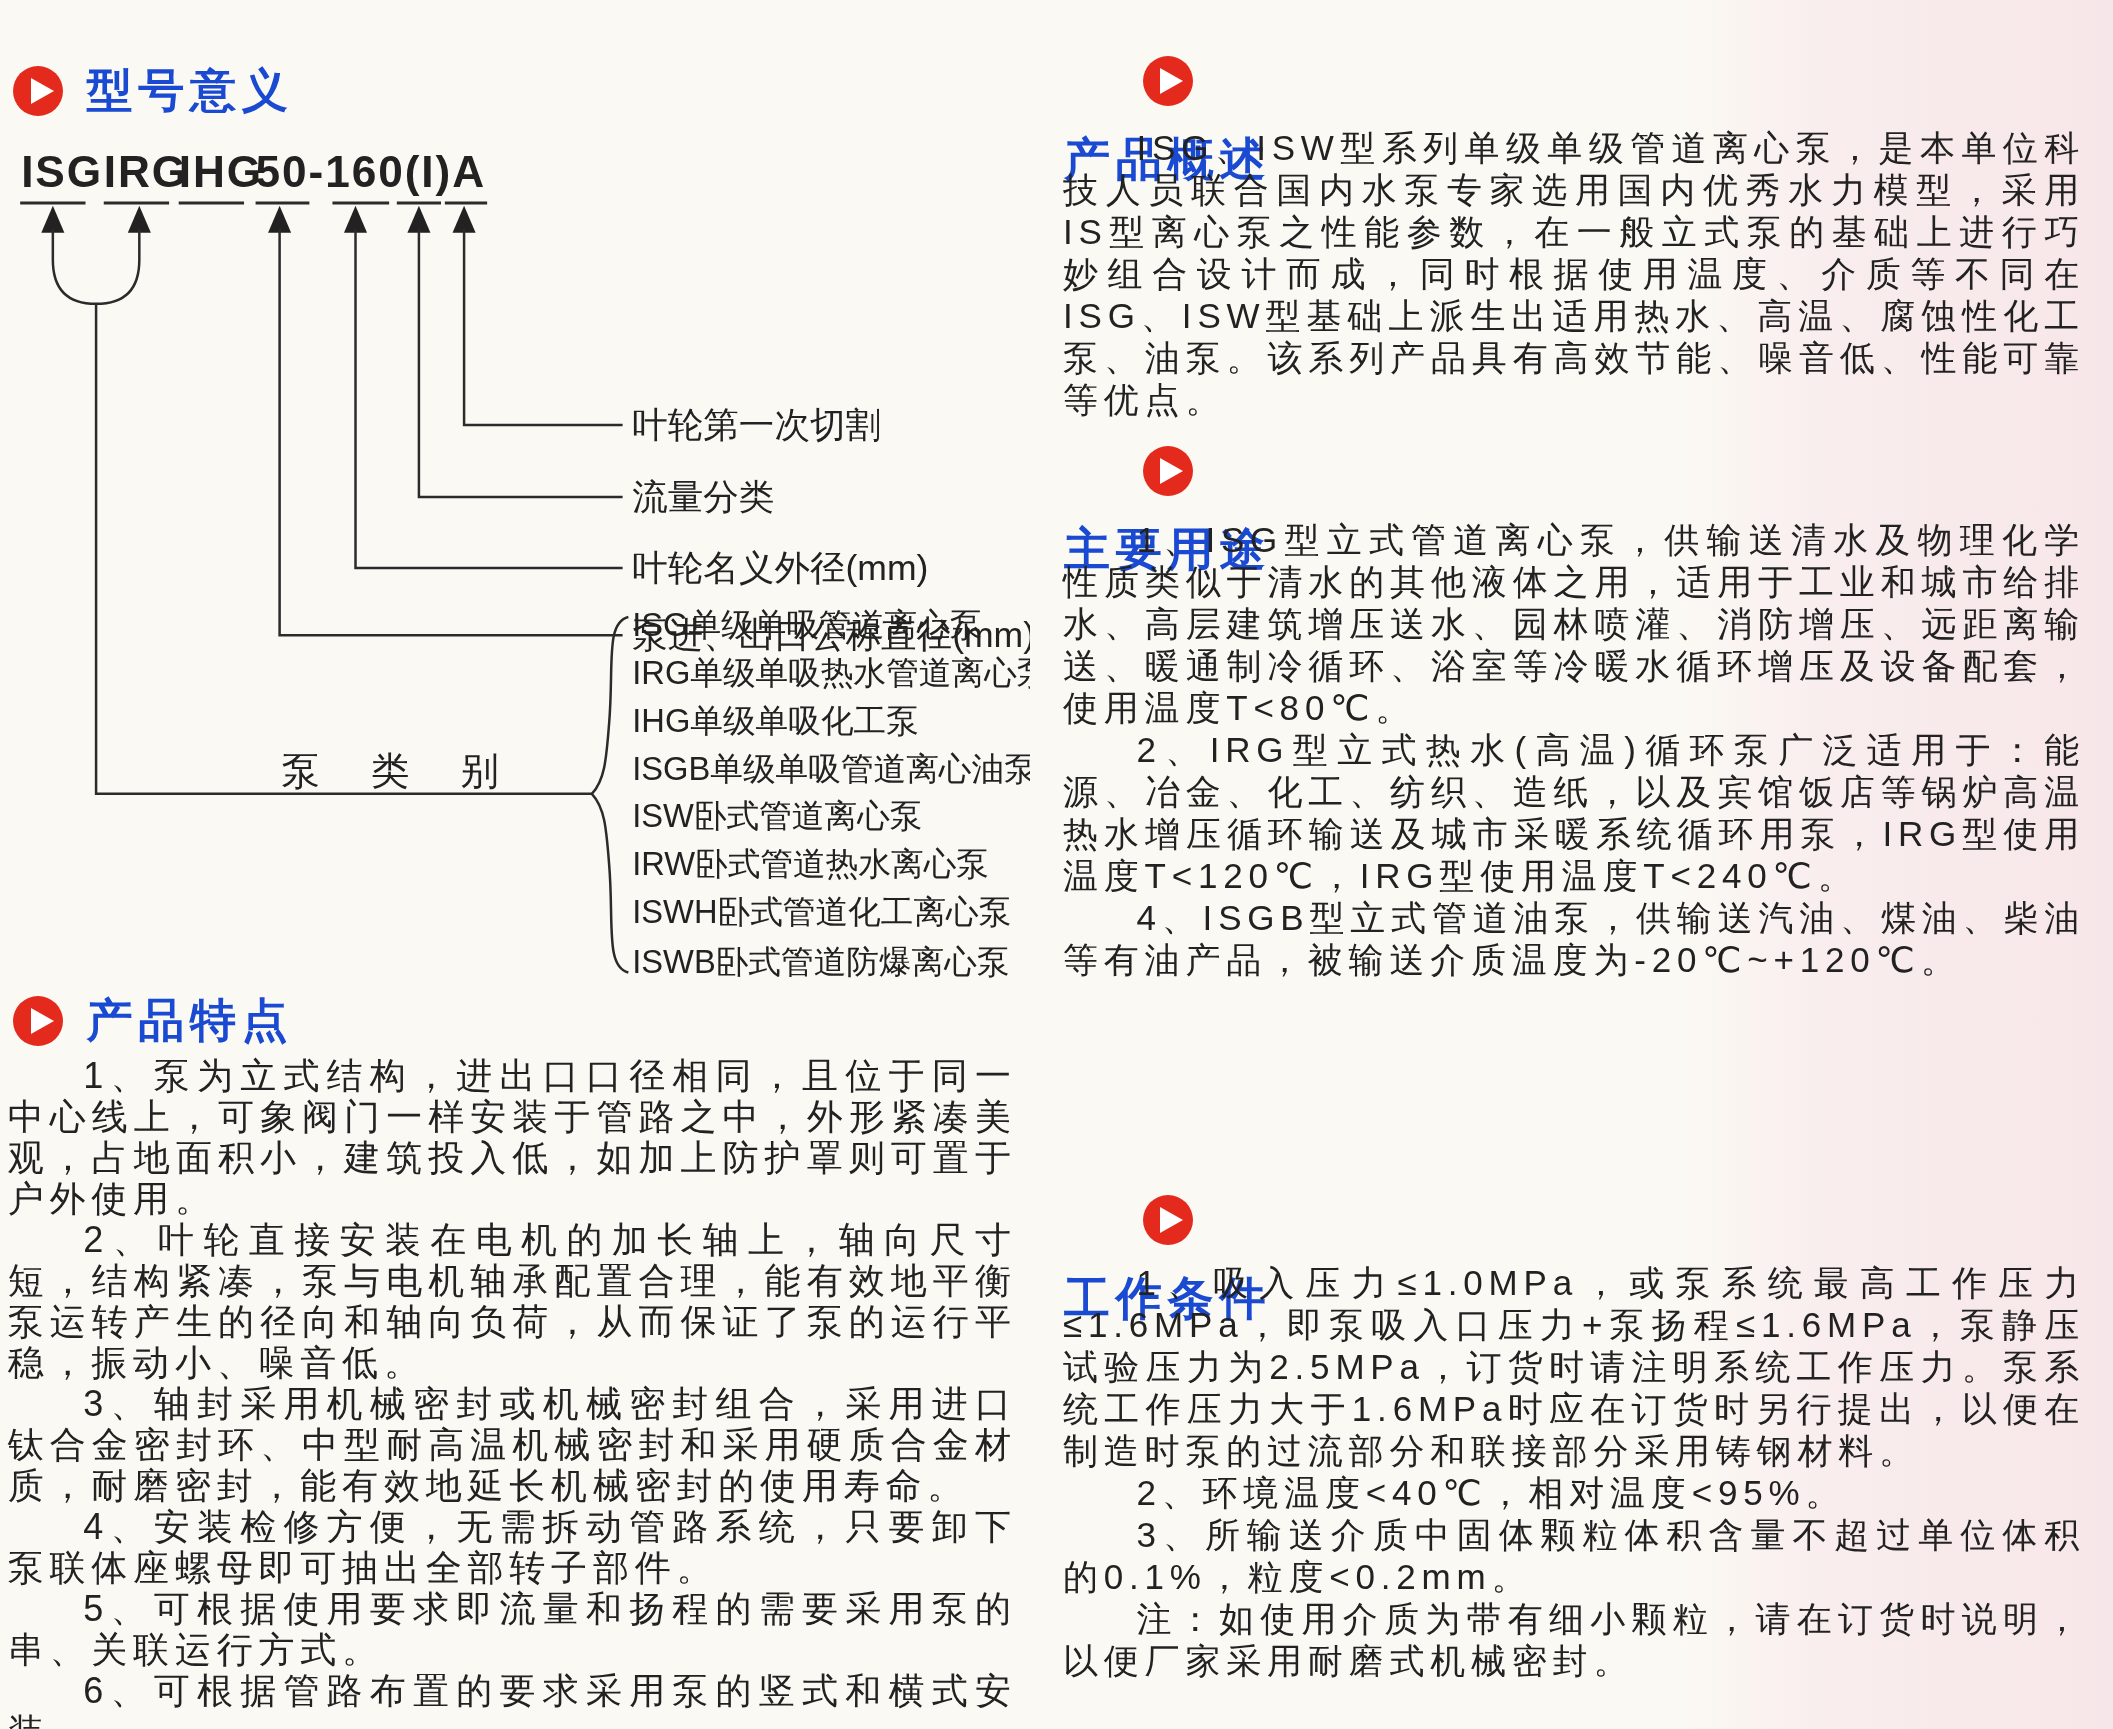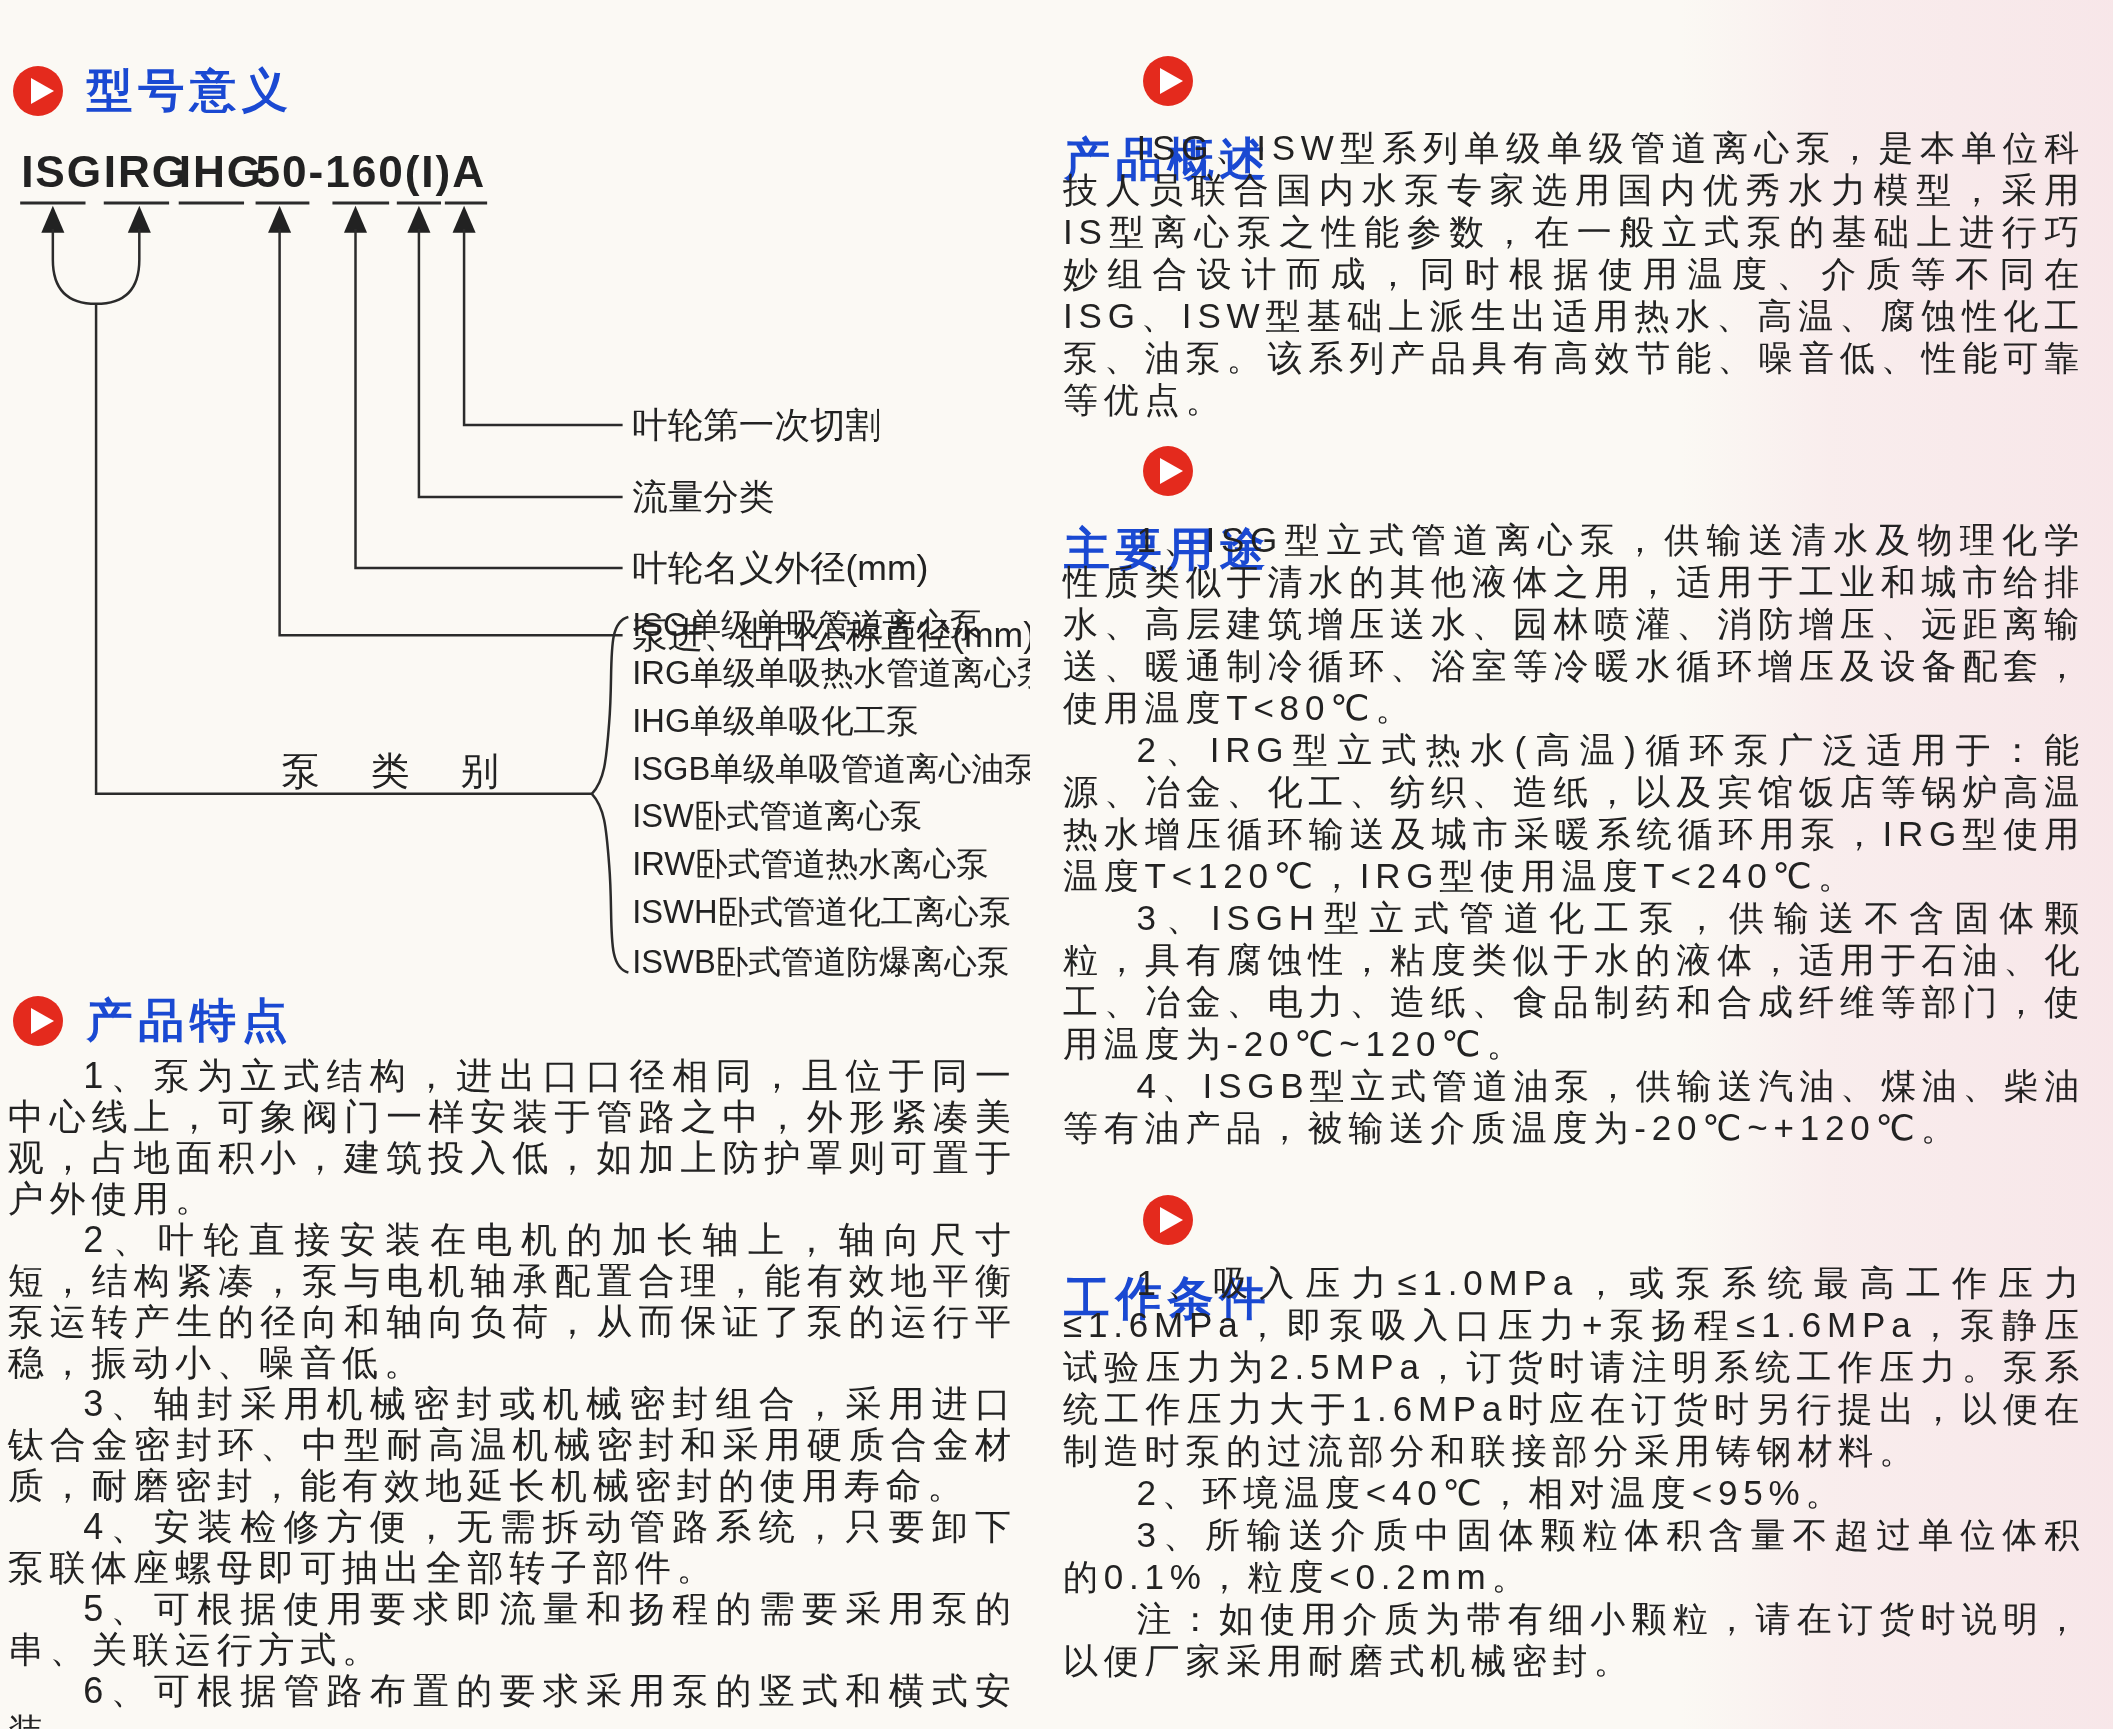--- a/index.html
+++ b/index.html
@@ -137,21 +137,20 @@
   </div>
 
   <div class="sec-h" style="left:1064px;top:446px;flex-direction:column;">
     <span class="bullet"></span>
     <span class="sec-title">主要用途</span>
   </div>
 
   <div class="txt txt-r" style="left:1063px;top:519px;width:1022px;">
     <p>1、ISG型立式管道离心泵，供输送清水及物理化学性质类似于清水的其他液体之用，适用于工业和城市给排水、高层建筑增压送水、园林喷灌、消防增压、远距离输送、暖通制冷循环、浴室等冷暖水循环增压及设备配套，使用温度T&lt;80℃。</p>
     <p>2、IRG型立式热水(高温)循环泵广泛适用于：能源、冶金、化工、纺织、造纸，以及宾馆饭店等锅炉高温热水增压循环输送及城市采暖系统循环用泵，IRG型使用温度T&lt;120℃，IRG型使用温度T&lt;240℃。</p>
-    <p>3、ISGH型立式管道化工泵，供输送不含固体颗粒，具有腐蚀性，粘度类似于水的液体，适用于石油、化工、冶金、电力、造纸、食品制药和合成纤维等部门，使用温度为-20℃~120℃。</p>
     <p>4、ISGB型立式管道油泵，供输送汽油、煤油、柴油等有油产品，被输送介质温度为-20℃~+120℃。</p>
   </div>
 
   <div class="sec-h" style="left:1064px;top:1195px;flex-direction:column;">
     <span class="bullet"></span>
     <span class="sec-title">工作条件</span>
   </div>
 
   <div class="txt txt-r" style="left:1063px;top:1262px;width:1022px;">
     <p>1、吸入压力≤1.0MPa，或泵系统最高工作压力≤1.6MPa，即泵吸入口压力+泵扬程≤1.6MPa，泵静压试验压力为2.5MPa，订货时请注明系统工作压力。泵系统工作压力大于1.6MPa时应在订货时另行提出，以便在制造时泵的过流部分和联接部分采用铸钢材料。</p>

